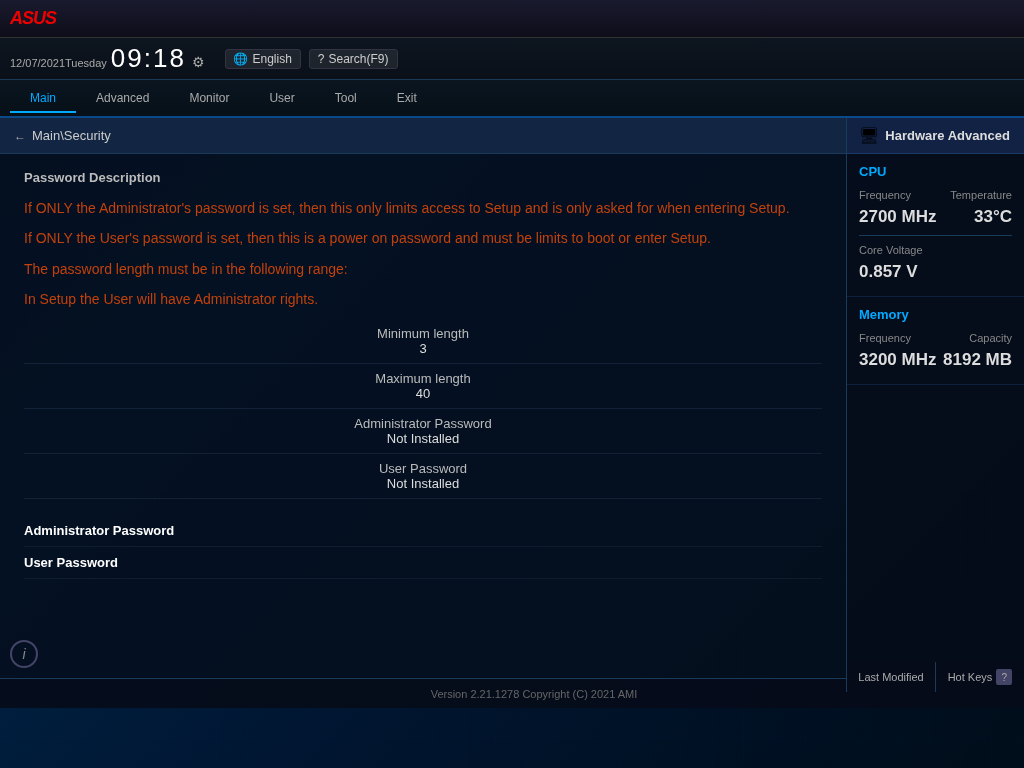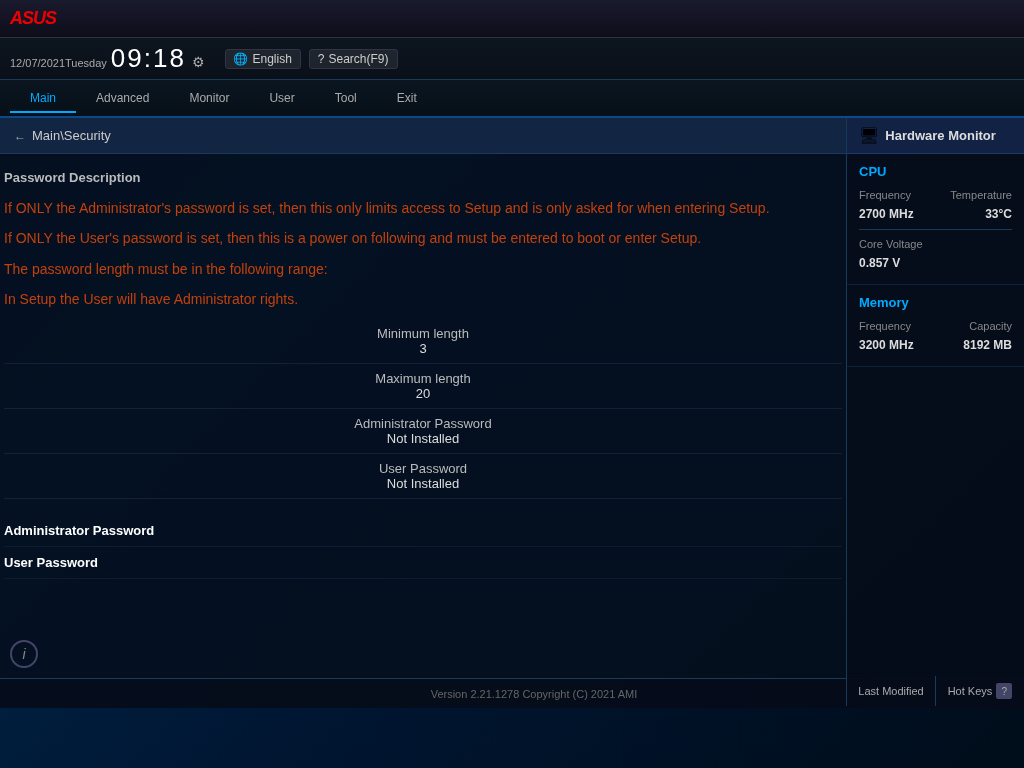--- a/index.html
+++ b/index.html
@@ -167,21 +167,21 @@
       font-size: 12px;
     }
 
     .breadcrumb-text {
       color: #ccc;
       font-size: 13px;
     }
 
     
     .content-body {
-      padding: 16px 4px;
+      padding: 16px 24px;
     }
 
     .section-title {
       color: #bbb;
       font-size: 13px;
       font-weight: 600;
       margin-bottom: 12px;
     }
 
     .description-text {
@@ -258,21 +258,21 @@
     }
 
     .hw-value-row {
       display: flex;
       justify-content: space-between;
       margin-bottom: 4px;
     }
 
     .hw-value {
       color: #ddd;
-      font-size: 12px;
+      font-size: 17px;
       font-weight: 600;
     }
 
     .hw-divider {
       height: 1px;
       background: #1a3a5a;
       margin: 8px 0;
     }
 
     .info-circle {
@@ -417,32 +417,32 @@
       <div class="breadcrumb">
         <span class="breadcrumb-arrow">←</span>
         <span class="breadcrumb-text">Main\Security</span>
       </div>
 
       <div class="content-body">
 
         <div class="section-title">Password Description</div>
 
         <p class="description-text">If ONLY the Administrator's password is set, then this only limits access to Setup and is only asked for when entering Setup.</p>
-        <p class="description-text">If ONLY the User's password is set, then this is a power on following and must be entered to boot or enter Setup.</p>
+        <p class="description-text">If ONLY the User's password is set, then this is a power on password and must be limits to boot or enter Setup.</p>
         <p class="description-text">The password length must be in the following range:</p>
         <p class="description-text">In Setup the User will have Administrator rights.</p>
 
         <div style="margin-top: 8px;">
           <div class="info-row">
             <span class="info-label">Minimum length</span>
             <span class="info-value">3</span>
           </div>
           <div class="info-row">
             <span class="info-label">Maximum length</span>
-            <span class="info-value">20</span>
+            <span class="info-value">40</span>
           </div>
           <div class="info-row">
             <span class="info-label">Administrator Password</span>
             <span class="info-value">Not Installed</span>
           </div>
           <div class="info-row">
             <span class="info-label">User Password</span>
             <span class="info-value">Not Installed</span>
           </div>
         </div>
@@ -459,21 +459,21 @@
           <span>i</span>
         </div>
       </div>
 
     </div>
 
     <div class="right-side">
 
       <div class="hw-title">
         <span>🖥</span>
-        <span class="hw-title-text">Hardware Monitor</span>
+        <span class="hw-title-text">Hardware Advanced</span>
       </div>
 
       <div class="hw-section">
         <div class="hw-section-title">CPU</div>
 
         <div class="hw-row">
           <span class="hw-label">Frequency</span>
           <span class="hw-label">Temperature</span>
         </div>
         <div class="hw-value-row">
@@ -503,21 +503,21 @@
           <span class="hw-value">8192 MB</span>
         </div>
       </div>
 
     </div>
   </div>
 
   <div class="layout-bottom">
     <span class="version-text">Version 2.21.1278 Copyright (C) 2021 AMI</span>
 
-    <div style="position: absolute; right: 0; bottom: 2px; width: 178px; height: 30px; display: flex; border-left: 1px solid #1a3a5a; background: rgba(5,12,25,0.95);">
+    <div style="position: absolute; right: 0; bottom: 16px; width: 178px; height: 30px; display: flex; border-left: 1px solid #1a3a5a; background: rgba(5,12,25,0.95);">
       <div class="footer-btn">
         <span>Last Modified</span>
       </div>
       <div class="footer-btn">
         <span>Hot Keys</span>
         <div class="qmark">
           <span>?</span>
         </div>
       </div>
     </div>

